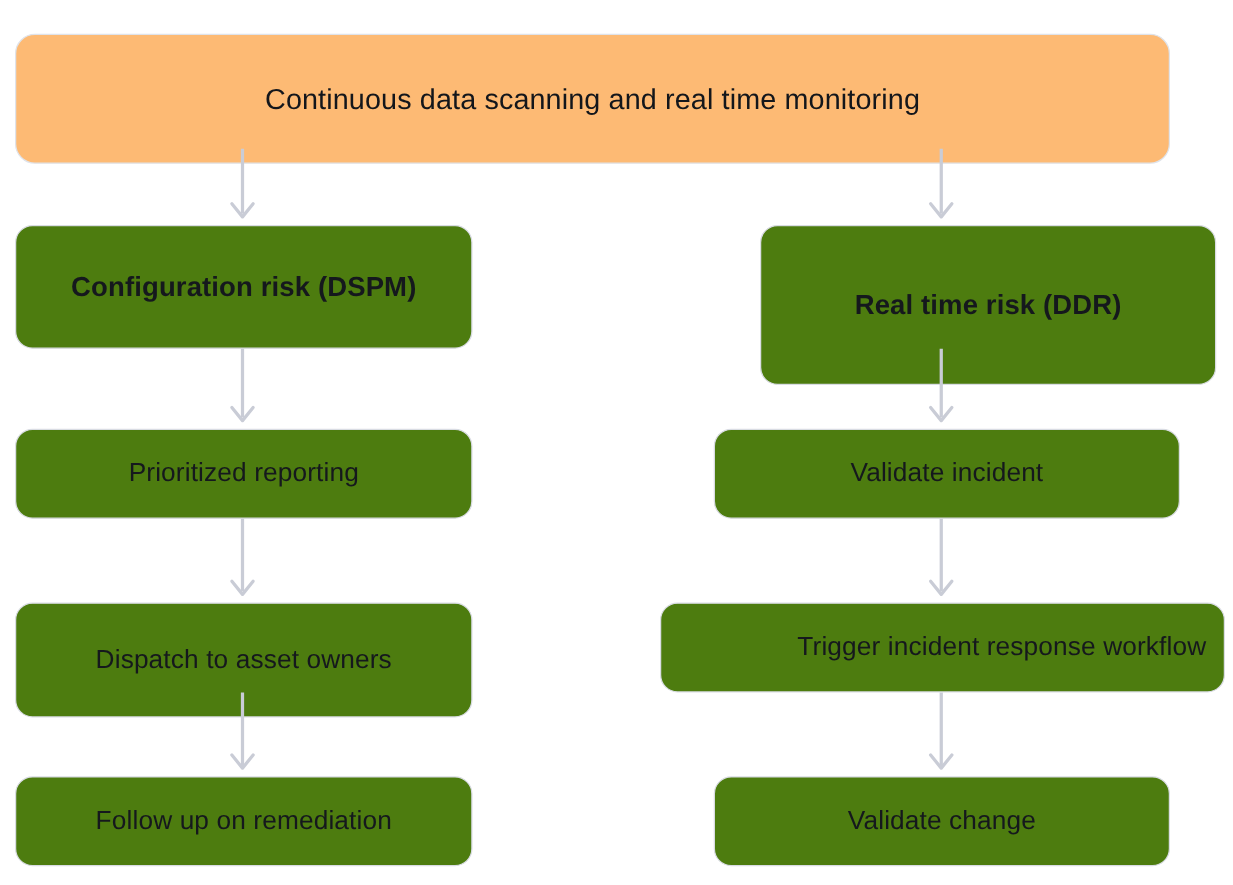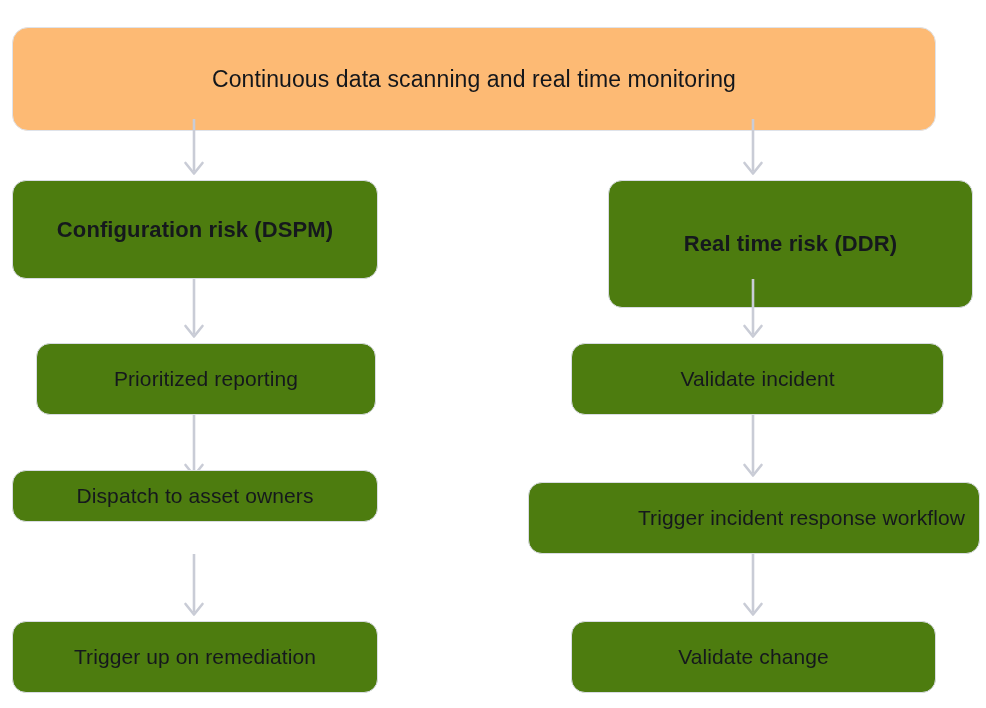--- a/index.html
+++ b/index.html
@@ -52,22 +52,22 @@
     font-size: 23px;
     color: #13161b;
     margin-top: 12px;
   }
 
   
   .n-root      { left: 12px;  top: 15px;  width: 924px; height: 104px; }
 
   
   .n-l1 { left: 12px;  top: 180px; width: 366px; height: 99px; }
-  .n-l2 { left: 12px;  top: 343px; width: 340px; height: 72px; margin-left: 24px; }
-  .n-l3 { left: 12px;  top: 470px; width: 366px; height: 52px; border-radius: 14px; }
+  .n-l2 { left: 12px;  top: 343px; width: 366px; height: 72px; }
+  .n-l3 { left: 12px;  top: 482px; width: 366px; height: 92px; border-radius: 14px; }
   .n-l4 { left: 12px;  top: 621px; width: 366px; height: 72px; }
 
   
   .n-r1 { left: 571px; top: 180px; width: 365px; height: 128px; margin-left: 37px; }
   .n-r2 { left: 571px; top: 343px; width: 373px; height: 72px; }
   .n-r3 { left: 528px; top: 482px; width: 452px; height: 72px; justify-content: flex-end; }
   .n-r4 { left: 571px; top: 621px; width: 365px; height: 72px; }
 
   
   .arrow {
@@ -137,21 +137,21 @@
   </div>
 
   <div class="arrow a-l34">
     <svg width="26" height="67" viewBox="0 0 26 67" aria-hidden="true">
       <path d="M13 0 L13 58" stroke="#c9ccd6" stroke-width="2.6" fill="none"></path>
       <path d="M4.5 50 L13 60.5 L21.5 50" stroke="#c9ccd6" stroke-width="2.6" fill="none" stroke-linecap="round" stroke-linejoin="round"></path>
     </svg>
   </div>
 
   <div class="node n-l4">
-    <span>Trigger up on remediation</span>
+    <span>Follow up on remediation</span>
   </div>
 
   <div class="node header n-r1">
     <span>Real time risk (DDR)</span>
   </div>
 
   <div class="arrow a-r12">
     <svg width="26" height="64" viewBox="0 0 26 64" aria-hidden="true">
       <path d="M13 0 L13 55" stroke="#c9ccd6" stroke-width="2.6" fill="none"></path>
       <path d="M4.5 47 L13 57.5 L21.5 47" stroke="#c9ccd6" stroke-width="2.6" fill="none" stroke-linecap="round" stroke-linejoin="round"></path>

